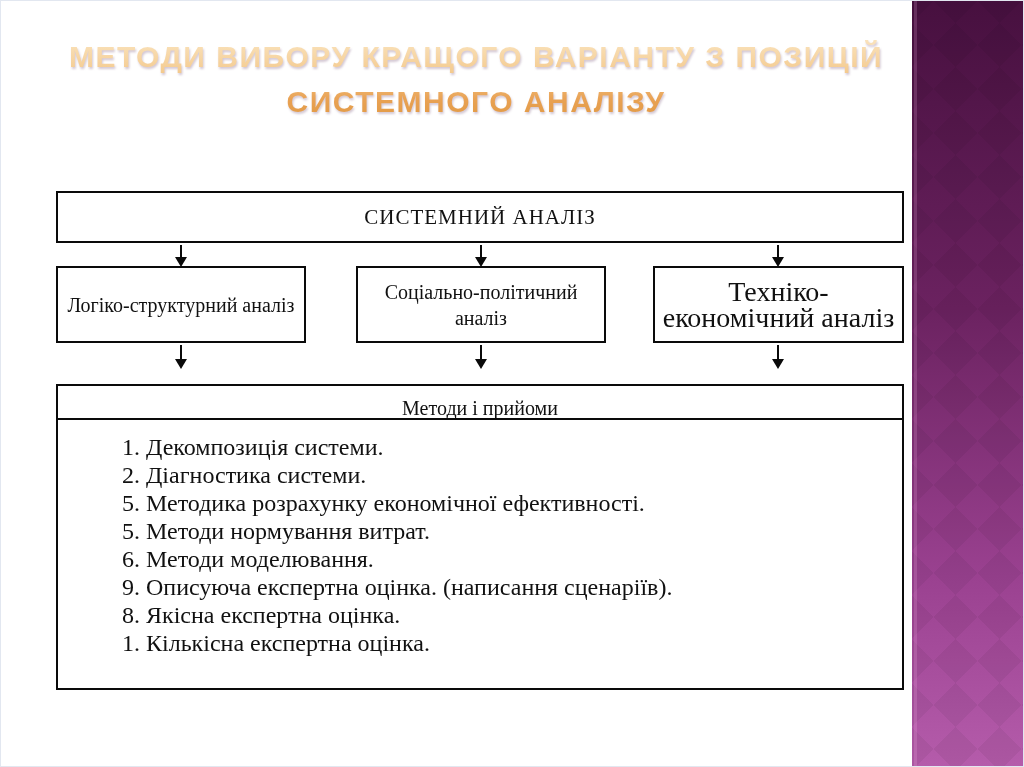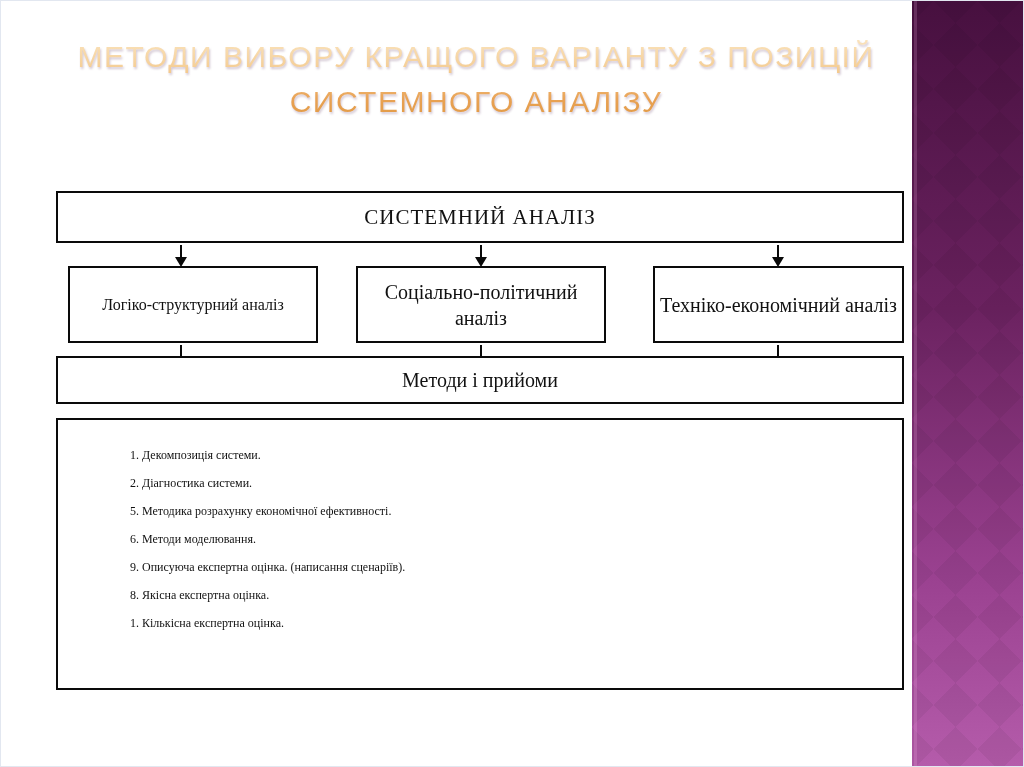--- a/index.html
+++ b/index.html
@@ -39,21 +39,21 @@
     width: 3px;
     background: rgba(255, 190, 240, 0.18);
   }
   
   .title {
     position: absolute;
     top: 33px;
     left: 25px;
     width: 900px;
     text-align: center;
-    font-weight: normal;
+    font-weight: bold;
     font-size: 30px;
     line-height: 45px;
     letter-spacing: 1.5px;
     color: #e39a4e;
     filter: drop-shadow(1px 2px 1px rgba(110, 70, 110, 0.30));
   }
   @supports (-webkit-background-clip: text) {
     .title {
       background-image: linear-gradient(180deg, #fbe7c5 0%, #f4cb90 42%, #e9a254 72%, #df9840 100%);
       -webkit-background-clip: text;
@@ -69,37 +69,37 @@
     border: 2px solid #0a0a0a;
     background: #ffffff;
     display: flex;
     align-items: center;
     justify-content: center;
     text-align: center;
     font-family: Liberation Serif, serif;
     color: #111111;
   }
   .root-box   { left: 55px;  top: 190px; width: 848px; height: 52px; font-size: 21px; letter-spacing: 1px; }
-  .branch-1   { left: 55px;  top: 265px; width: 250px; height: 77px; font-size: 16px; line-height: 26px; margin-left: 12px; }
+  .branch-1   { left: 55px;  top: 265px; width: 250px; height: 77px; font-size: 20px; line-height: 26px; }
   .branch-2   { left: 355px; top: 265px; width: 250px; height: 77px; font-size: 20px; line-height: 26px; }
-  .branch-3   { left: 652px; top: 265px; width: 251px; height: 77px; font-size: 20px; line-height: 26px; }
-  .methods-header { left: 55px; top: 355px; width: 848px; height: 48px; font-size: 20px; }
+  .branch-3   { left: 652px; top: 265px; width: 251px; height: 77px; font-size: 28px; line-height: 26px; }
+  .methods-header { left: 55px; top: 383px; width: 848px; height: 48px; font-size: 20px; }
   .methods-box {
     position: absolute;
     box-sizing: border-box;
     left: 55px; top: 417px; width: 848px; height: 272px;
     border: 2px solid #0a0a0a;
     background: #ffffff;
   }
   .methods-list {
     list-style: none;
-    margin: 8px;
+    margin: 0;
     padding: 13px 10px 0 64px;
     font-family: "Liberation Serif", serif;
-    font-size: 12px;
+    font-size: 24px;
     line-height: 28px;
     color: #111111;
   }
   
   .v-arrow {
     position: absolute;
     width: 2px;
     background: #0a0a0a;
   }
   .v-arrow::after {
@@ -155,20 +155,21 @@
 
   <div class="dbox methods-header">
     <span>Методи і прийоми</span>
   </div>
 
   <div class="methods-box">
     <ul class="methods-list">
       <li>1. Декомпозиція системи.</li>
       <li>2. Діагностика системи.</li>
       <li>5. Методика розрахунку економічної ефективності.</li>
+      <li>5. Методи нормування витрат.</li>
       <li>6. Методи моделювання.</li>
       <li>9. Описуюча експертна оцінка. (написання сценаріїв).</li>
       <li>8. Якісна експертна оцінка.</li>
       <li>1. Кількісна експертна оцінка.</li>
     </ul>
   </div>
 
 </div>
 
 </body></html>

